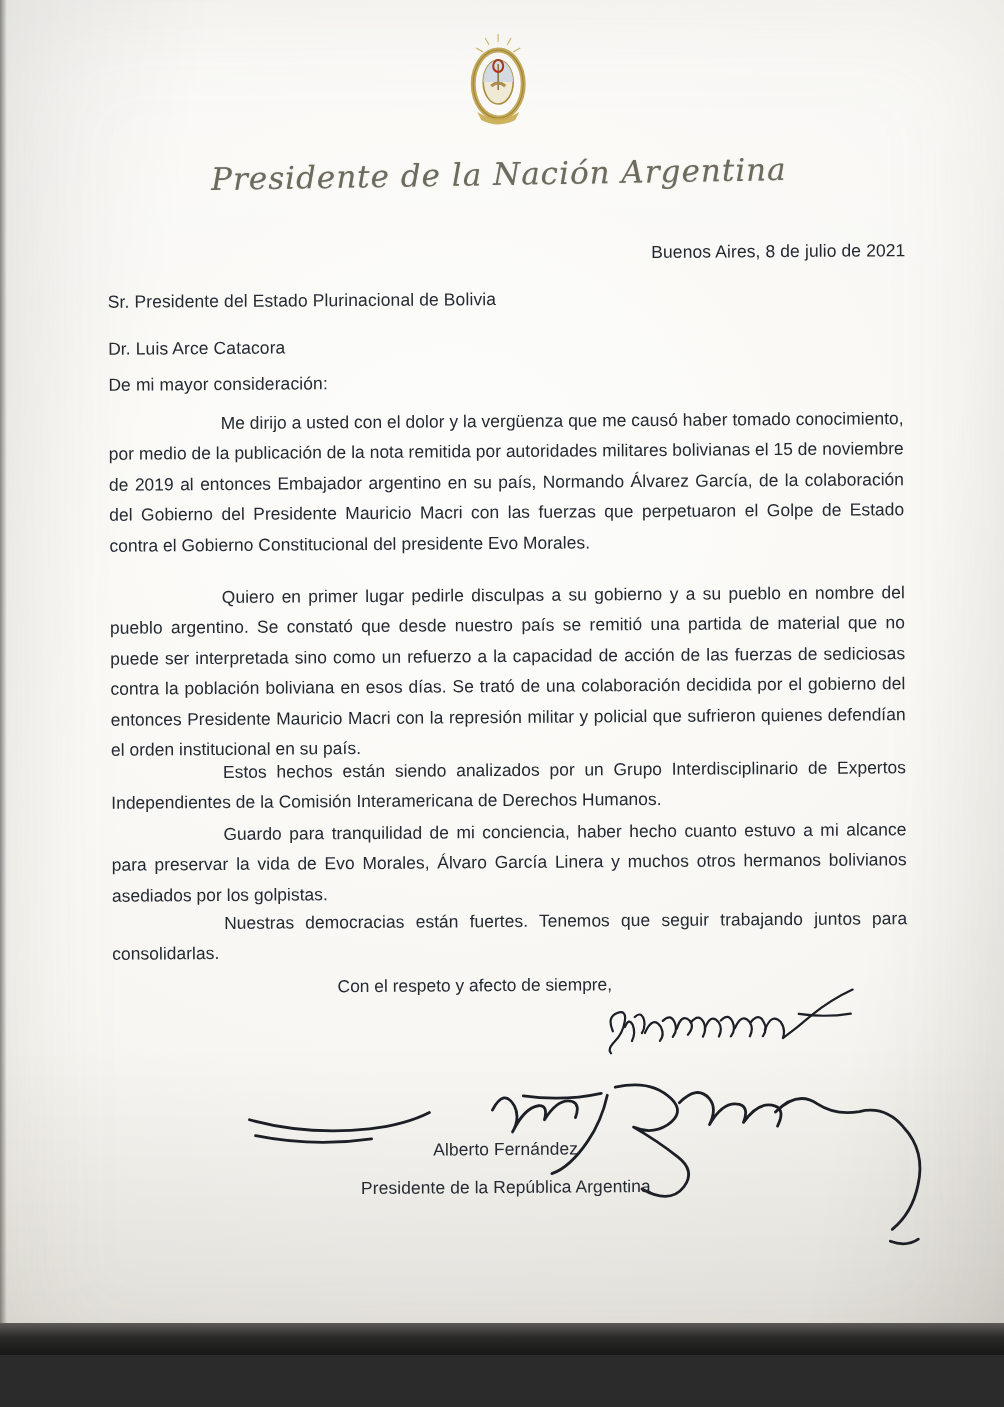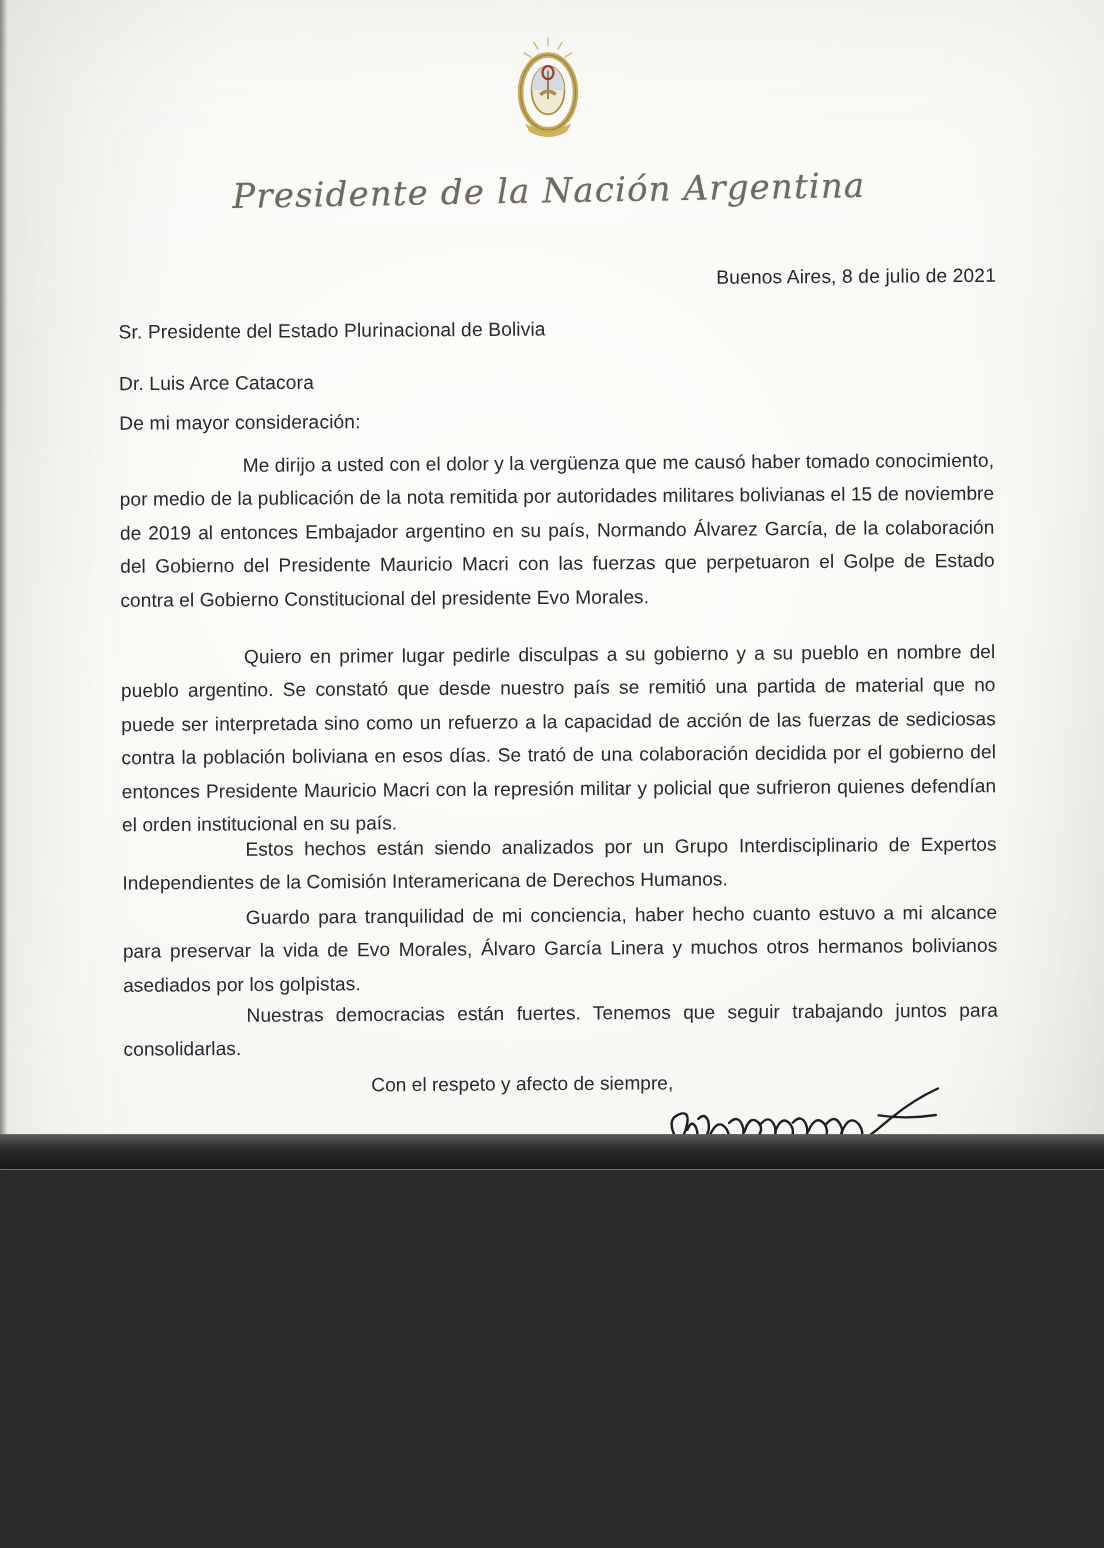--- a/index.html
+++ b/index.html
@@ -11,22 +11,22 @@
     width: 1004px;
     height: 1407px;
     overflow: hidden;
     font-family: "Liberation Sans", sans-serif;
   }
 
   
   .photo {
     position: relative;
     width: 1004px;
-    height: 1063px;
-    background: #5eead4;
+    height: 1355px;
+    background: #fdba74;
     overflow: hidden;
   }
   .paper {
     position: absolute;
     left: 0;
     top: 0;
     width: 1004px;
     height: 1381px;
     background:
       radial-gradient(ellipse 120% 80% at 45% 35%, #fdfdfb 0%, #f7f6f2 55%, #eeece6 80%, #e4e1d9 100%);

